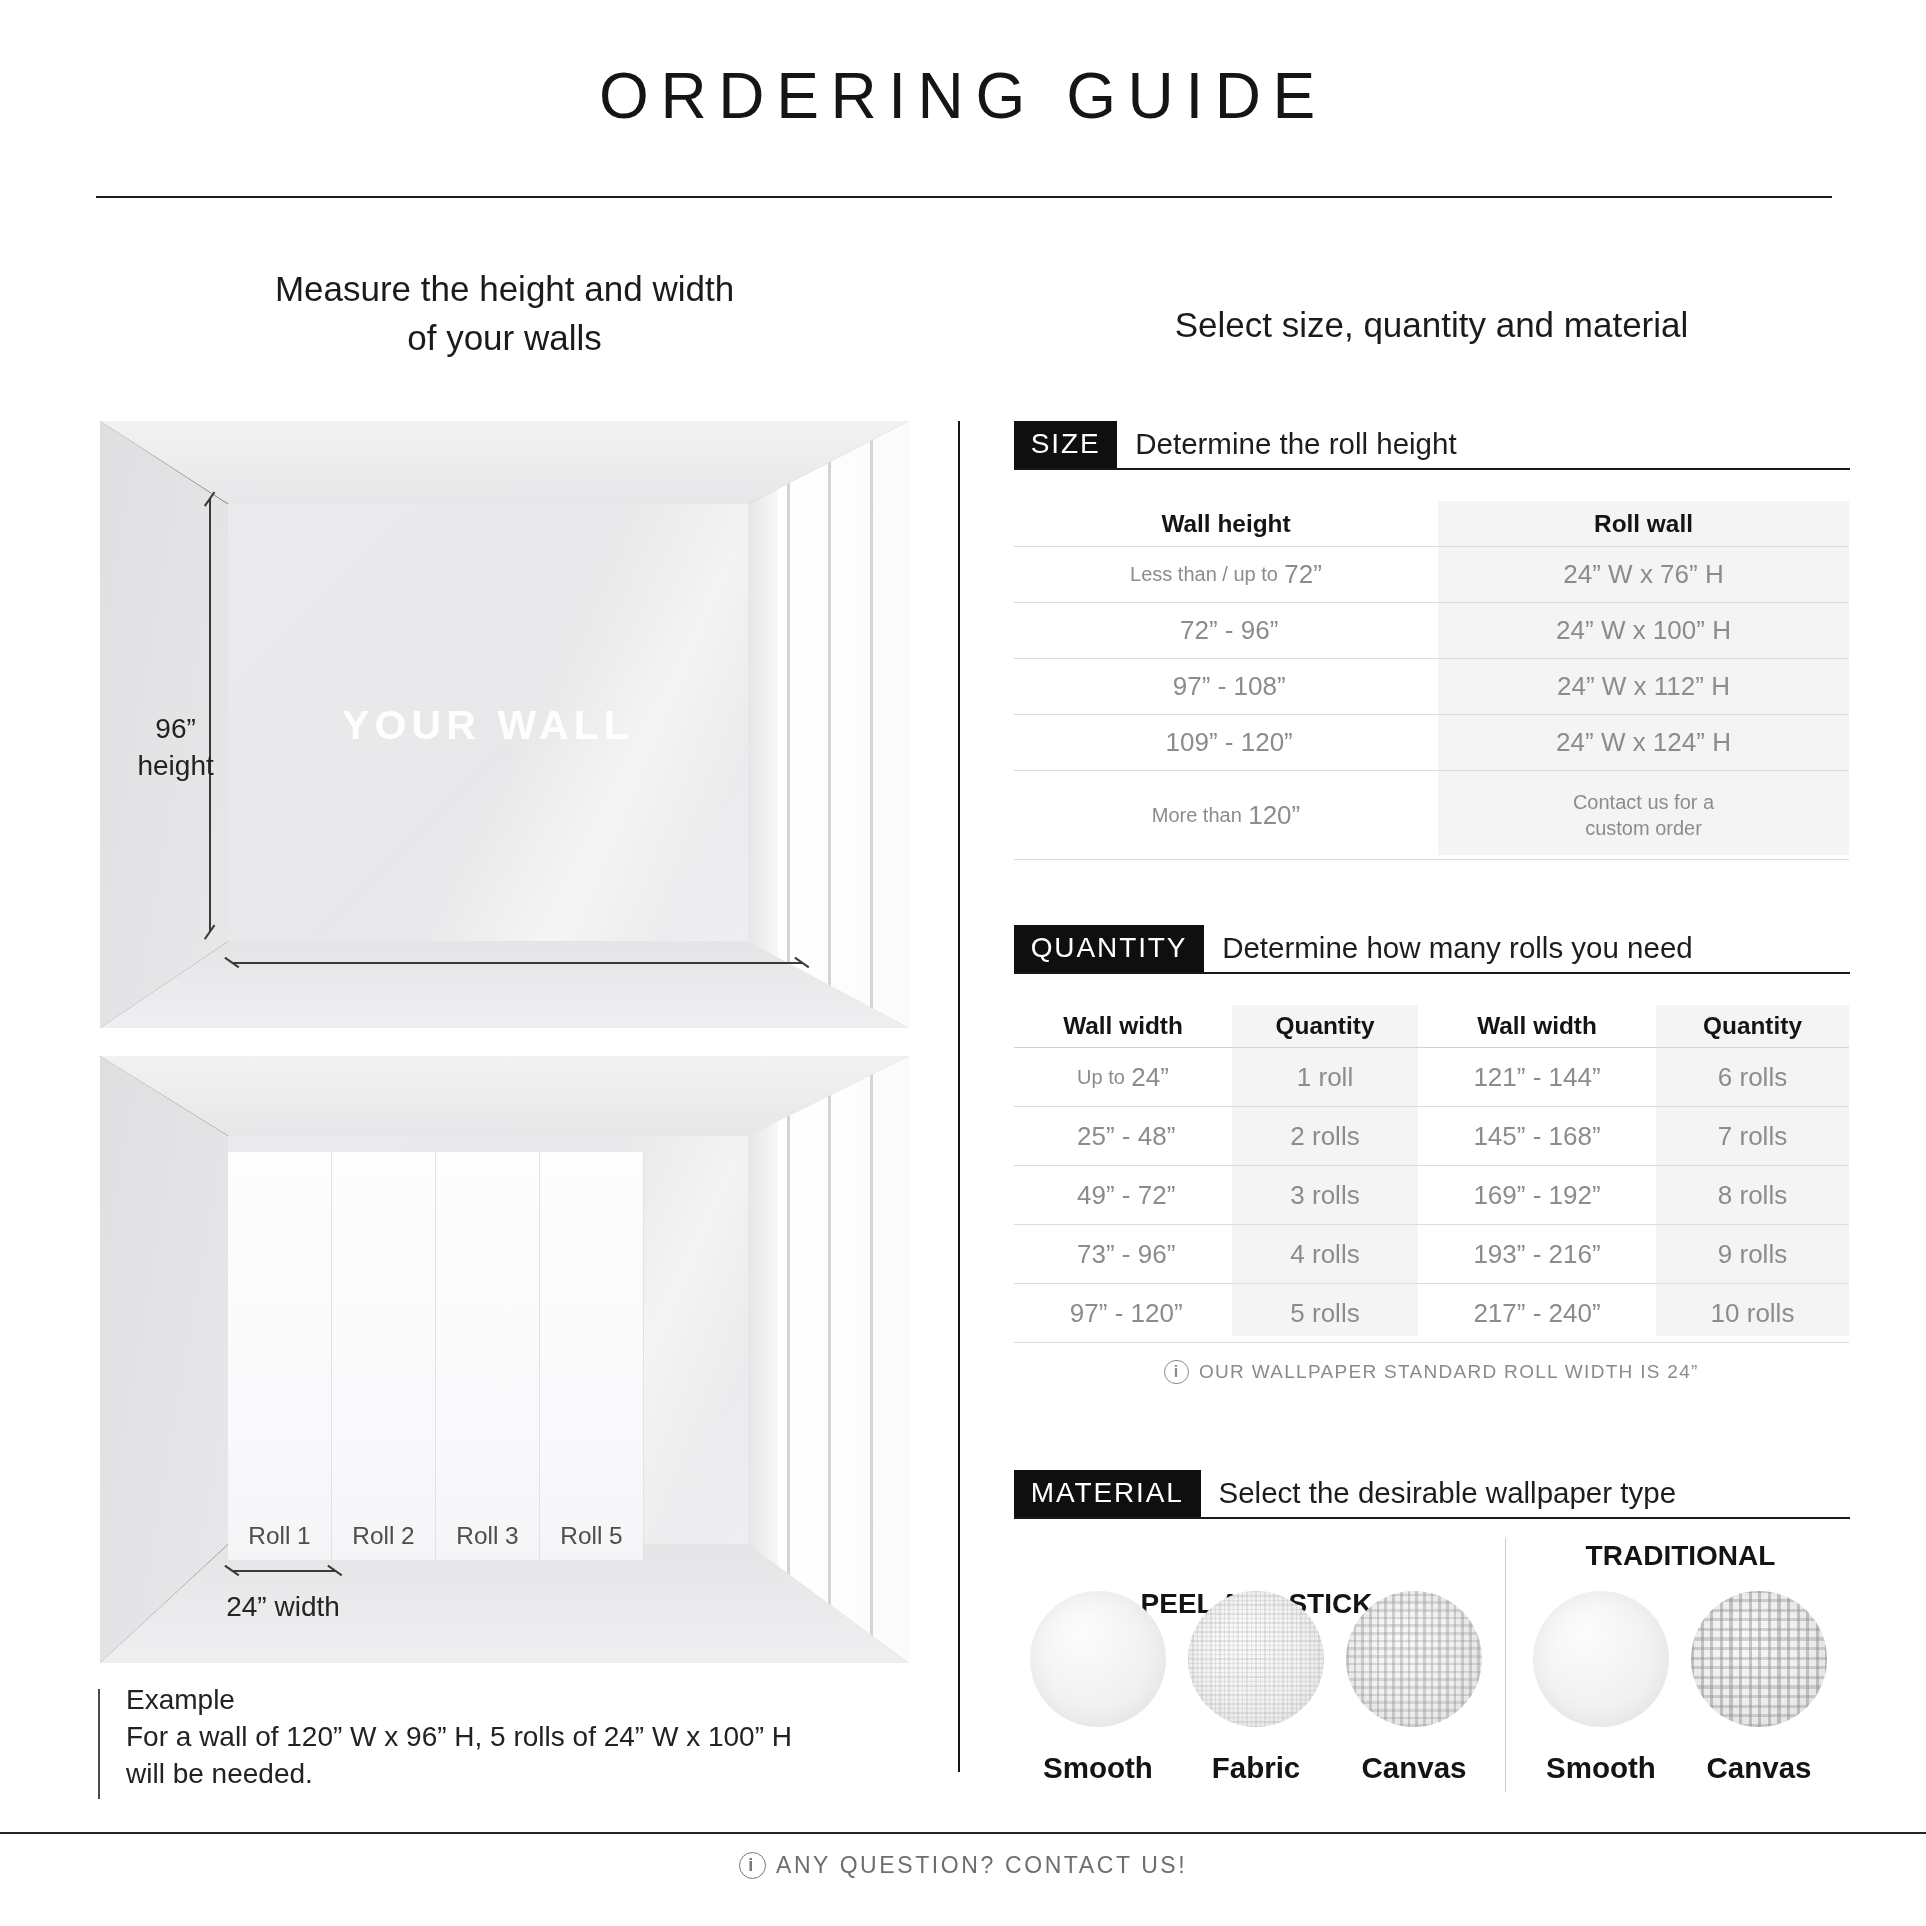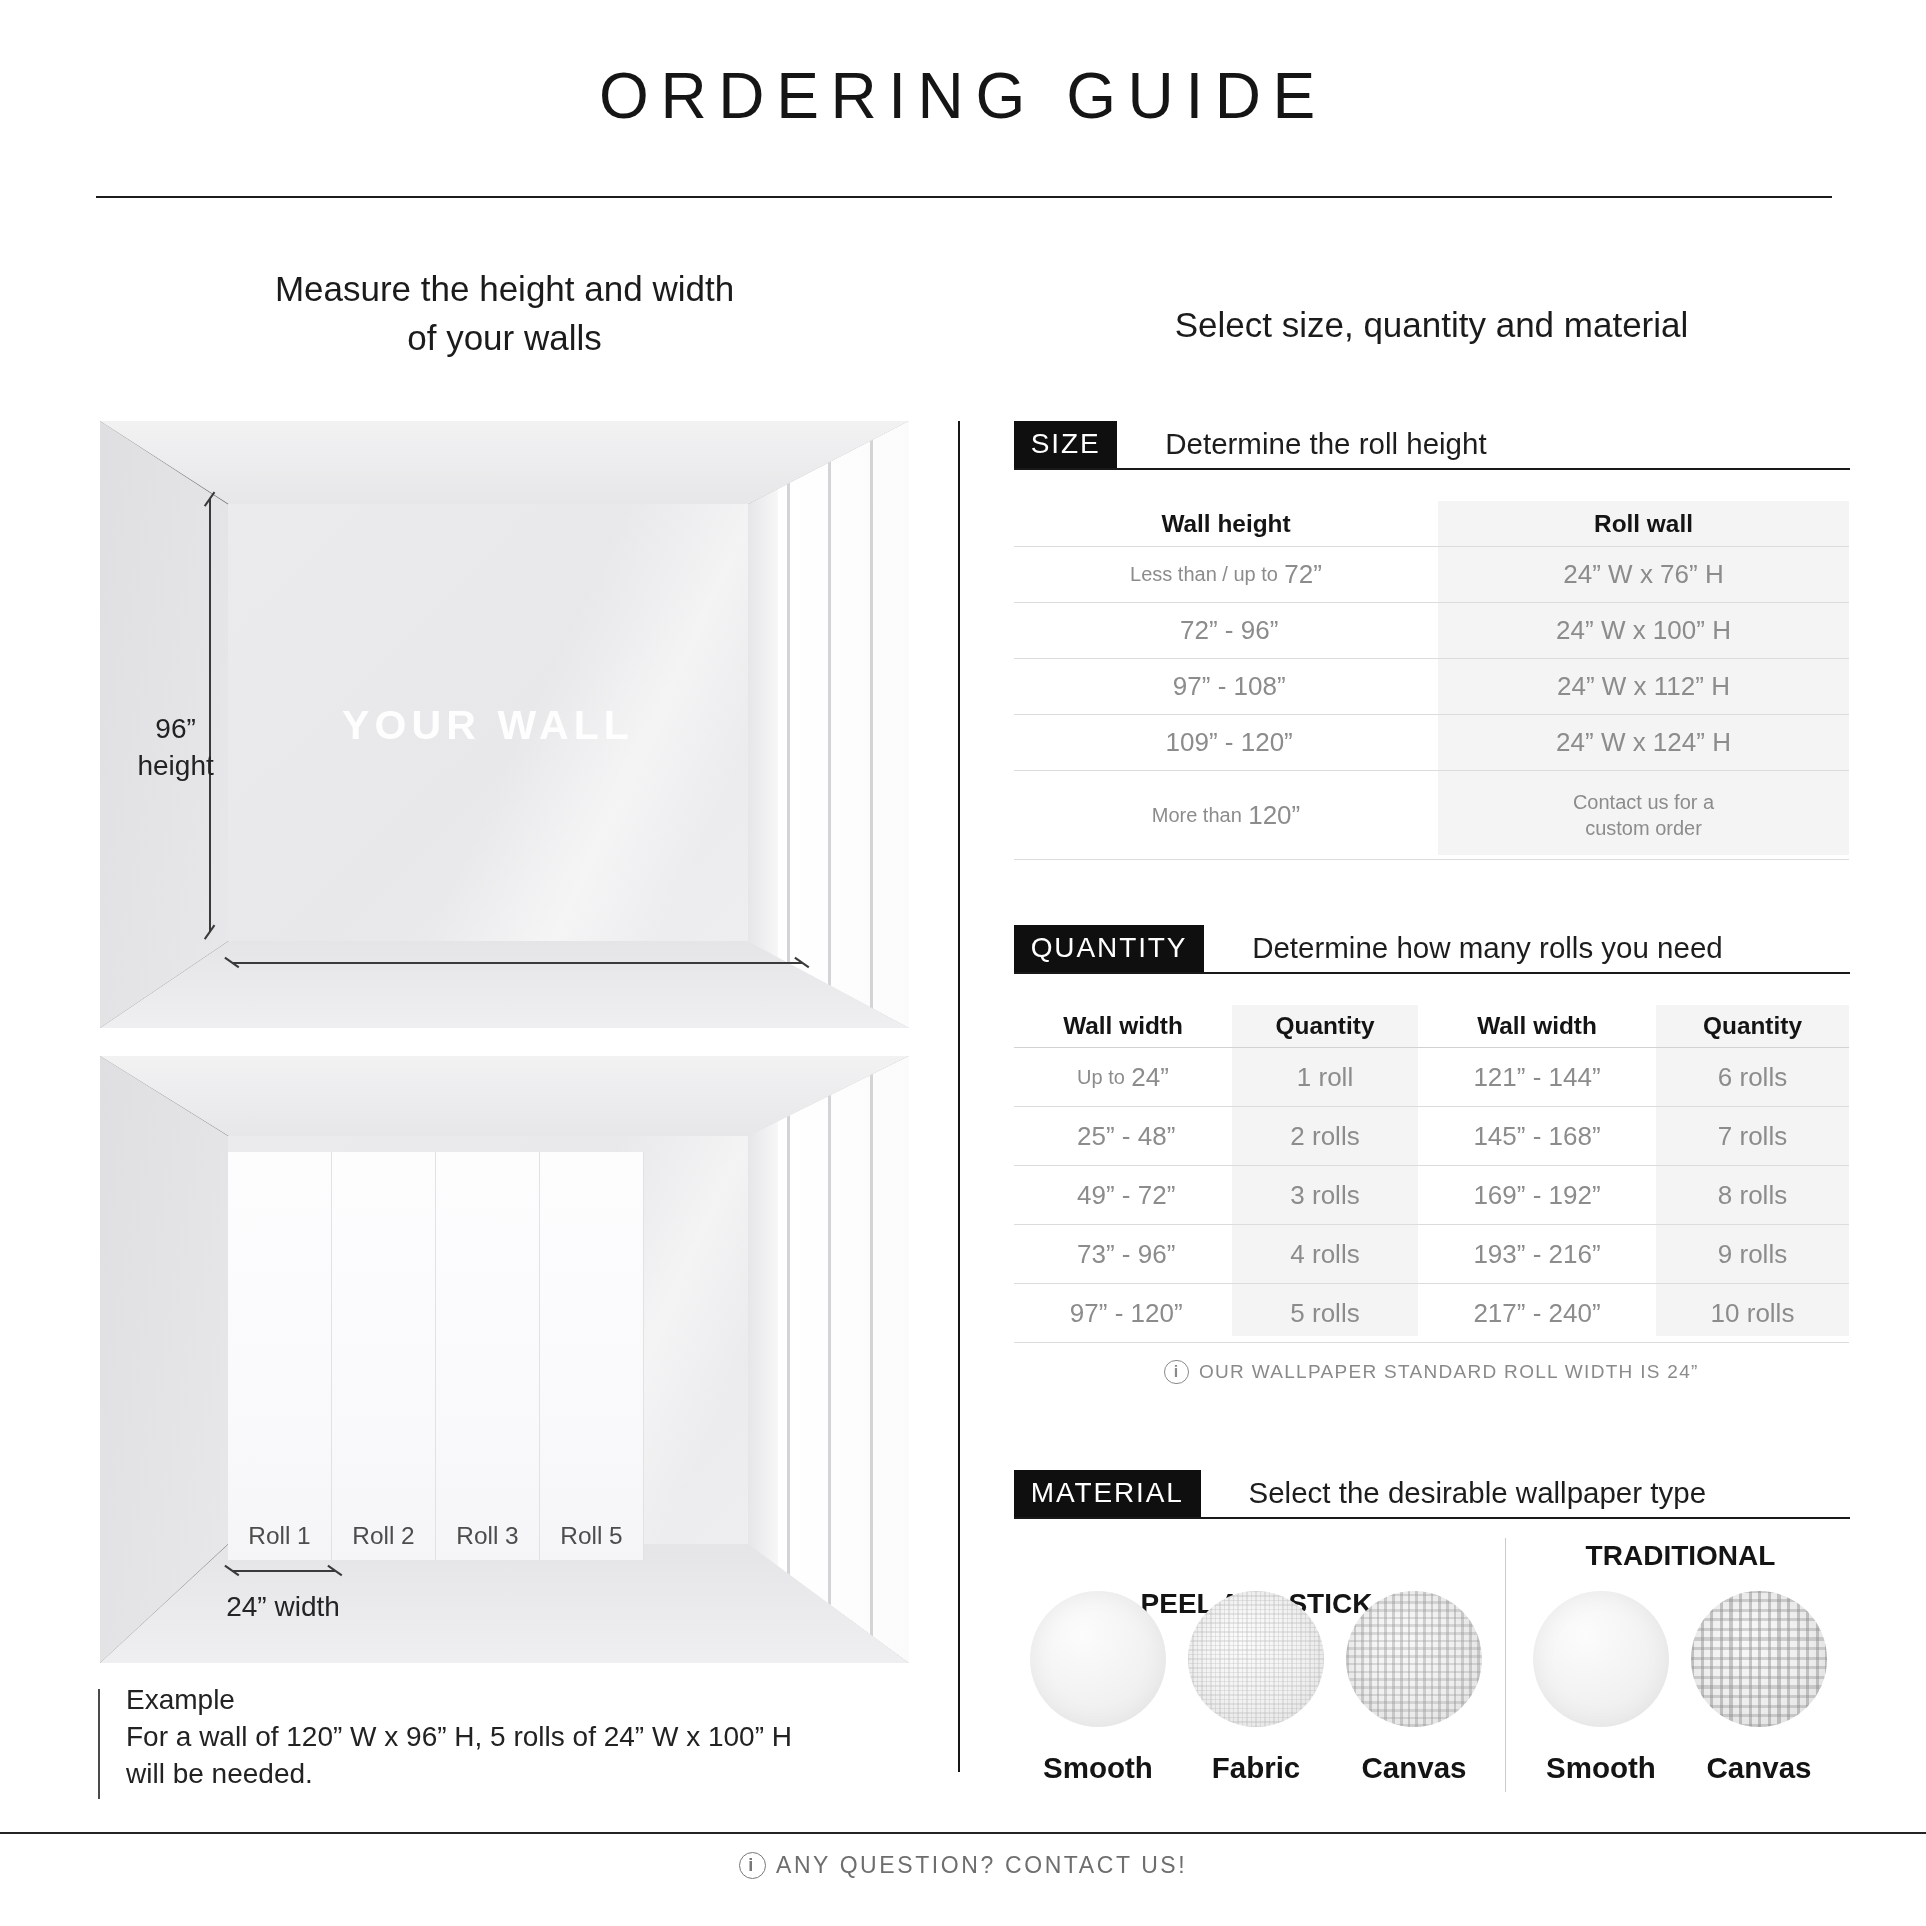--- a/index.html
+++ b/index.html
@@ -65,21 +65,21 @@
     background:linear-gradient(180deg,#fdfdfe,#f9f9fb 70%,#f5f5f7); }
   .panel:nth-child(1){left:0;} .panel:nth-child(2){left:104px;} .panel:nth-child(3){left:208px;}
   .panel:nth-child(4){left:312px;} .panel:nth-child(5){left:416px; border-right:none;}
   .roll-label { position:absolute; bottom:10.3px; left:0; width:100%; text-align:center; font-size:24.4px; color:#4c4c4c; }
 
   
   .example-bar { position:absolute; left:98px; top:1689px; width:1.9px; height:110px; background:#4a4a4a; }
   .example { position:absolute; left:126px; top:1681px; width:783px; font-size:28px; line-height:37px; color:#222; }
 
   
-  .sec-head { position:absolute; left:1014px; width:836px; display:flex; align-items:stretch; border-bottom:2.6px solid #191919;gap:30px; }
+  .sec-head { position:absolute; left:1014px; width:836px; display:flex; align-items:stretch; border-bottom:2.6px solid #191919; }
   .badge { background:#0f0f0f; color:#ffffff; font-size:28px; font-weight:500; letter-spacing:1.9px;
     padding:6.4px 16.7px 7.7px; display:flex; align-items:center; }
   .sec-title { font-size:29.5px; color:#1d1d1d; padding:5.8px 0 7px 18px; display:flex; align-items:center; }
   .sec-size { top:421px; } .sec-qty { top:925px; } .sec-mat { top:1470px; }
 
   
   .size-table { position:absolute; left:1014px; top:501px; width:835px; }
   .size-gray { position:absolute; left:424px; top:0; width:411px; height:354px; background:#f4f4f5; }
   .st-row { position:relative; display:flex; border-bottom:1.3px solid #dcdcdc; }
   .st-header { height:45px; }

